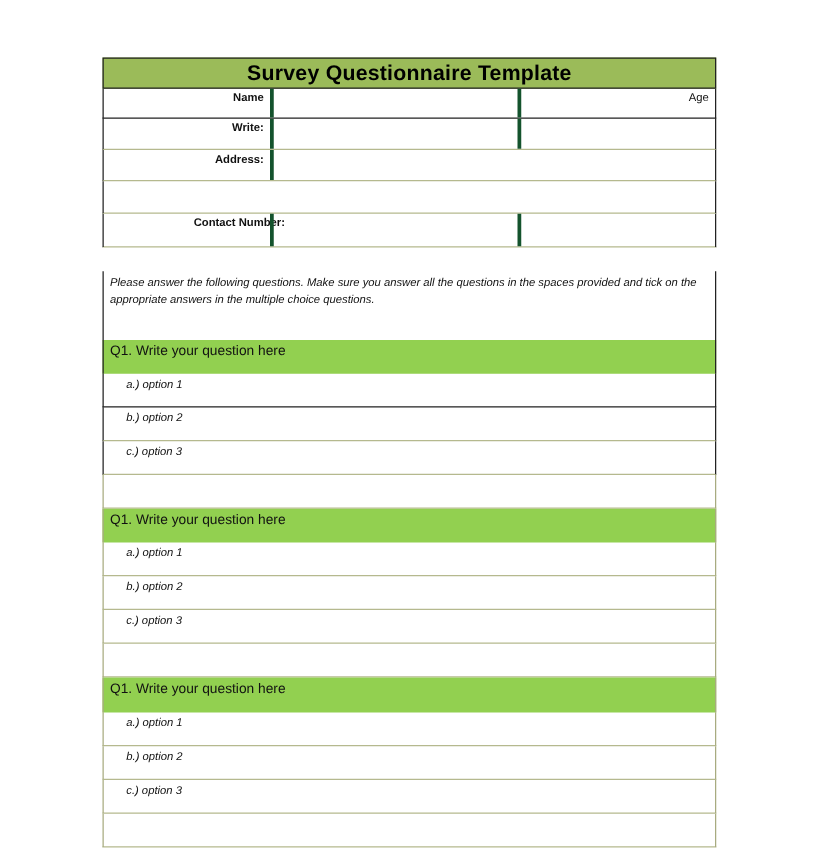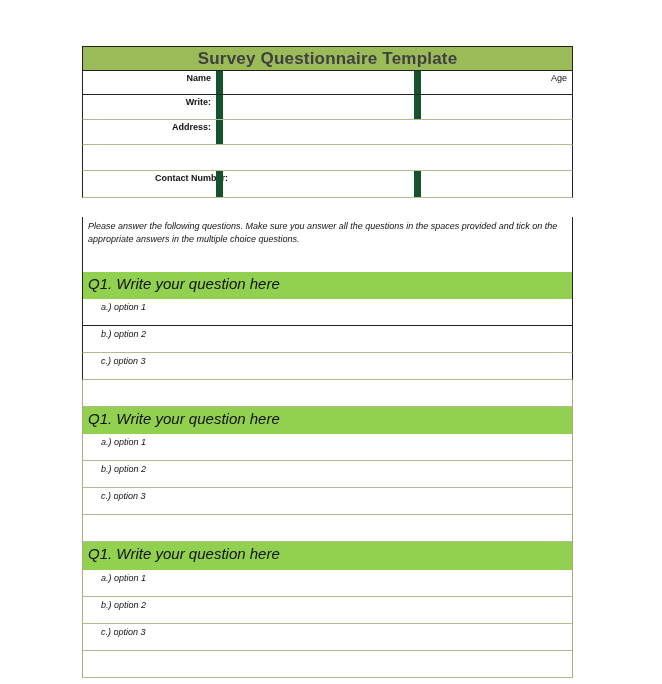--- a/index.html
+++ b/index.html
@@ -1,28 +1,28 @@
 <!DOCTYPE html>
 <html><head>
 <meta charset="utf-8">
 <style>
   html, body { margin: 0; padding: 0; background: #ffffff; }
   body { width: 662px; height: 684px; position: relative; overflow: hidden;
          font-family: "Liberation Sans", "DejaVu Sans", sans-serif; color: #111; }
   .sheet { position: absolute; left: 82px; top: 46px; width: 491px; }
   .row { position: relative; box-sizing: border-box; border-left: 1px solid #222; border-right: 1px solid #222; }
   .title { height: 25px; background: #9bbb59; border: 1px solid #222; border-bottom: 1px solid #222;
-           color: #404040; font-size: 17px; font-weight: bold; text-align: center; line-height: 24px; letter-spacing: 0.2px; }
+           color: #000000; font-size: 17px; font-weight: bold; text-align: center; line-height: 24px; letter-spacing: 0.2px; }
   .cell { position: absolute; top: 0; bottom: 0; box-sizing: border-box; font-size: 9px; padding: 2px 5px; text-align: right; }
   .lbl { font-weight: bold; }
   .div-black { border-bottom: 1px solid #222; }
   .div-olive { border-bottom: 1px solid #b5b98e; }
-  .vline { border-left: 7px solid #14532d; }
+  .vline { border-left: 3px solid #14532d; }
   .instr { font-style: italic; font-size: 9px; line-height: 13px; padding: 3px 5px; margin-top: 19px; }
-  .q { background: #92d050; font-style: italic; font-size: 15px; padding: 3px 5px; box-sizing: border-box; }
+  .q { background: #92d050; font-size: 11px; padding: 3px 5px; box-sizing: border-box; }
   .opt { font-style: italic; font-size: 9px; padding: 3px 18px; box-sizing: border-box; }
   .olive-side { border-left: 1px solid #a8ab80; border-right: 1px solid #a8ab80; }
 </style>
 </head>
 <body>
 
 <div class="sheet">
   <div class="row title">Survey Questionnaire Template</div>
 
   <div class="row div-black" style="height:24px;">

